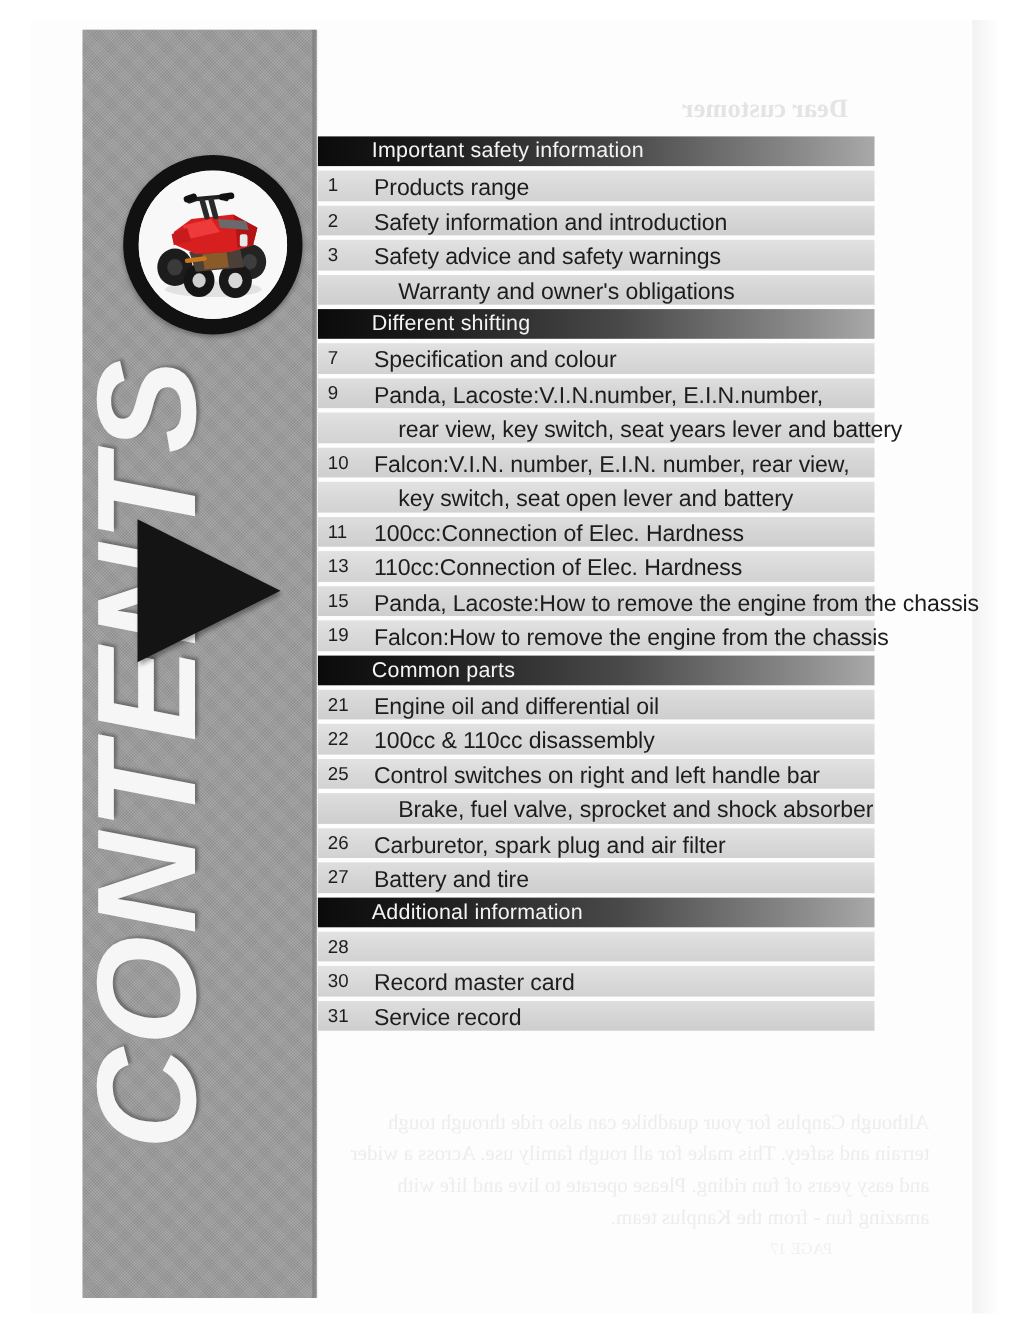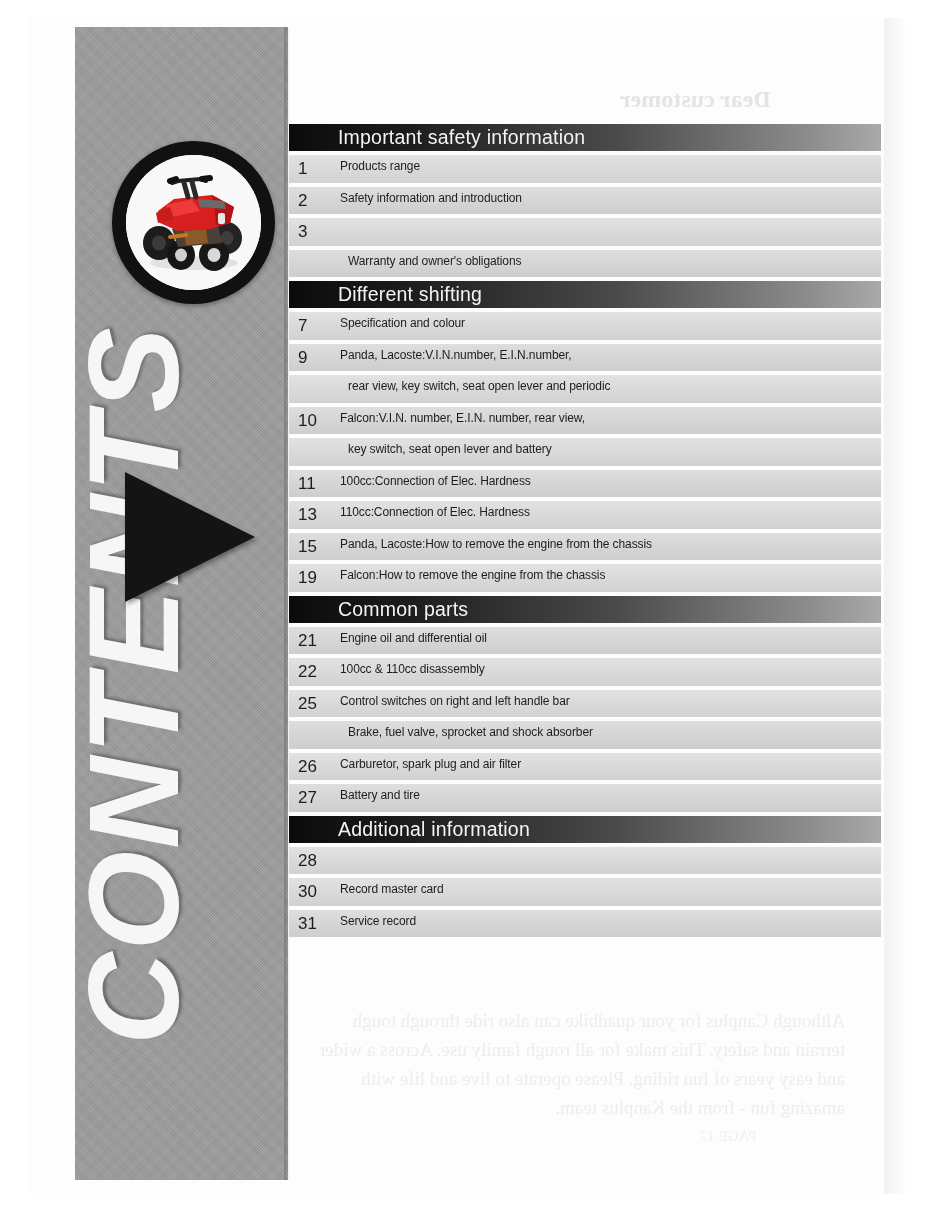--- a/index.html
+++ b/index.html
@@ -90,21 +90,21 @@
     width:0;height:0;
     border-top:65px solid transparent;
     border-bottom:65px solid transparent;
     border-left:130px solid #141414;
     z-index:5;
     filter:drop-shadow(2px 3px 2px rgba(0,0,0,.35));
   }
 
   
   #toc{
-    position:absolute;left:289px;top:124px;width:592px;
+    position:absolute;left:289px;top:124px;width:506px;
     z-index:6;
   }
   .sect{
     position:relative;
     height:27px;
     background:linear-gradient(to right,#0b0b0b 0%,#1a1a1a 18%,#4a4a4a 55%,#8d8d8d 88%,#a9a9a9 100%);
     margin-bottom:4px;
   }
   .sect .sect-label{
     position:absolute;left:49px;top:2px;
@@ -123,25 +123,25 @@
     background:linear-gradient(to bottom,#dedede 0%,#d6d6d6 45%,#cecece 100%);
   }
   .row .num{
     position:absolute;left:9px;top:4px;width:40px;
     font-size:17px;color:#1d1d1d;
     text-align:left;
     white-space:nowrap;
   }
   .row .txt{
     position:absolute;left:51px;top:4px;
-    font-size:12px;color:#1d1d1d;
+    font-size:21px;color:#1d1d1d;
     white-space:nowrap;
     letter-spacing:-.1px;
   }
-  .row .txt.cont{left:59px;}
+  .row .txt.cont{left:73px;}
 
   
   .ghost{
     position:absolute;
     color:#e9e9e9;
     font-family:"Liberation Serif", serif;
     transform:scaleX(-1);
     filter:blur(.7px);
     user-select:none;
     pointer-events:none;
@@ -232,39 +232,40 @@
       <div class="row">
         <div class="num">1</div>
         <div class="txt">Products range</div>
       </div>
       <div class="row alt">
         <div class="num">2</div>
         <div class="txt">Safety information and introduction</div>
       </div>
       <div class="row">
         <div class="num">3</div>
+        <div class="txt">Safety advice and safety warnings</div>
       </div>
       <div class="row alt">
         <div class="num"></div>
         <div class="txt cont">Warranty and owner's obligations</div>
       </div>
       <div class="sect">
         <div class="sect-label">Different shifting</div>
       </div>
       <div class="row">
         <div class="num">7</div>
         <div class="txt">Specification and colour</div>
       </div>
       <div class="row alt">
         <div class="num">9</div>
         <div class="txt">Panda, Lacoste:V.I.N.number, E.I.N.number,</div>
       </div>
       <div class="row">
         <div class="num"></div>
-        <div class="txt cont">rear view, key switch, seat open lever and periodic</div>
+        <div class="txt cont">rear view, key switch, seat years lever and battery</div>
       </div>
       <div class="row alt">
         <div class="num">10</div>
         <div class="txt">Falcon:V.I.N. number, E.I.N. number, rear view,</div>
       </div>
       <div class="row">
         <div class="num"></div>
         <div class="txt cont">key switch, seat open lever and battery</div>
       </div>
       <div class="row alt">

